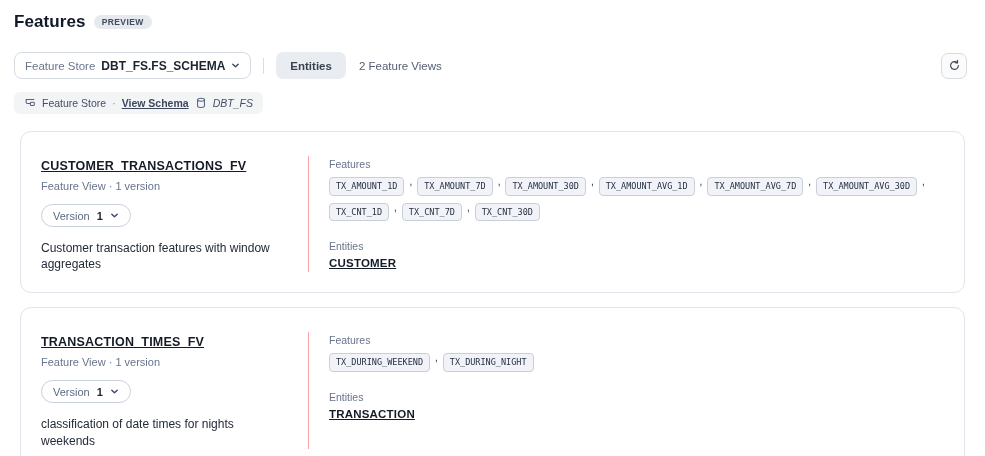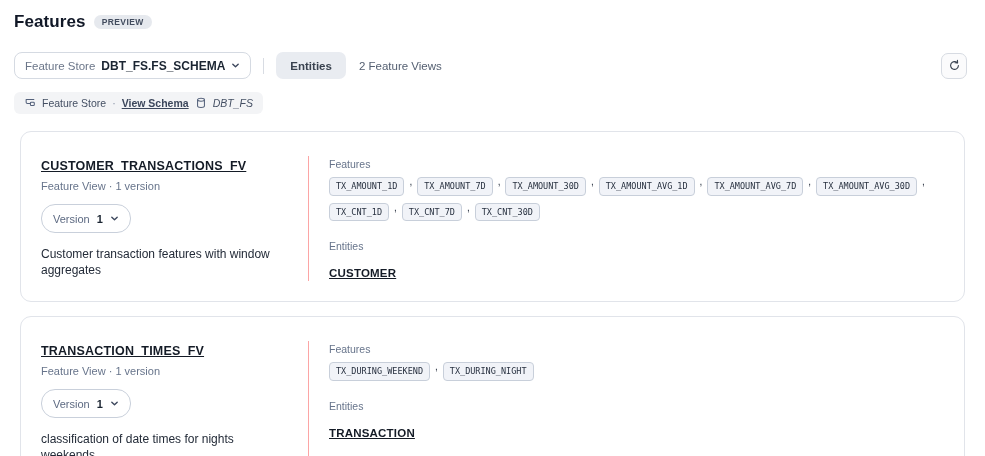--- a/index.html
+++ b/index.html
@@ -44,34 +44,34 @@
   .card { margin: 0 20px; border: 1px solid #e1e4ea; border-radius: 11px; background: #fff;
     display: flex; padding: 24px 20px 20px 20px; }
   .card-1 { margin-top: 17px; min-height: 151px; }
   .card-2 { margin-top: 14px; min-height: 131px; }
 
   .card-left { width: 268px; flex: 0 0 268px; border-right: 1px solid #fca5a5; padding-right: 16px; }
   .fv-title { font-size: 12.5px; font-weight: bold; color: #141b26; text-decoration: underline;
     letter-spacing: .2px; cursor: pointer; display: inline-block; }
   .fv-sub { margin-top: 6px; font-size: 11px; color: #67748b; }
   .version-pill { margin-top: 12px; display: inline-flex; align-items: center; gap: 7px;
-    border: 1px solid #c9d0db; border-radius: 14px; padding: 0 11px; height: 29px; cursor: pointer; background:#fff; }
+    border: 1px solid #c9d0db; border-radius: 14px; padding: 0 11px; height: 23px; cursor: pointer; background:#fff; }
   .version-pill .vlbl { font-size: 11px; color: #5d6a82; }
   .version-pill .vval { font-size: 11px; font-weight: bold; color: #1b2532; }
   .fv-desc { margin-top: 13px; font-size: 12px; line-height: 1.35; color: #232b38; max-width: 250px; }
 
   .card-right { flex: 1; padding-left: 20px; padding-top: 2px; }
   .sec-label { font-size: 10.5px; color: #67748b; }
   .chips { margin-top: 7px; display: flex; flex-wrap: wrap; align-items: flex-start; row-gap: 7px;
     max-width: 610px; line-height: 1; }
   .chip { font-family: "DejaVu Sans Mono", monospace; font-size: 8.5px; color: #27303f;
     background: #f1f3f8; border: 1px solid #c8cfda; border-radius: 4px; padding: 4px 6px; white-space: nowrap; }
   .chip-sep { font-size: 10px; color: #27303f; margin: 0 5px; }
   .entities-block { margin-top: 19px; }
-  .entity-link { display: inline-block; margin-top: 15px; font-size: 11.5px; font-weight: bold;
+  .entity-link { display: inline-block; margin-top: 5px; font-size: 11.5px; font-weight: bold;
     color: #141b26; text-decoration: underline; letter-spacing: .2px; cursor: pointer; }
 
   .icon-svg { display: block; }
 </style>
 </head>
 <body>
 
 <div class="page-header">
   <span class="page-title">Features</span>
   <span class="preview-badge">PREVIEW</span>

